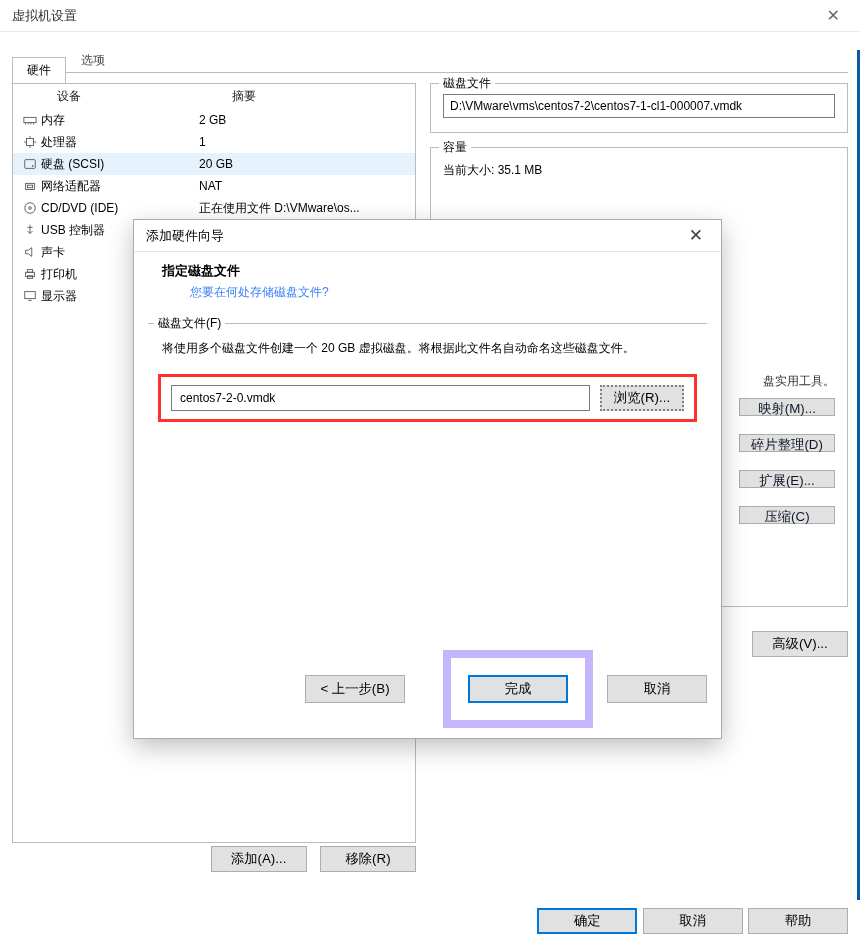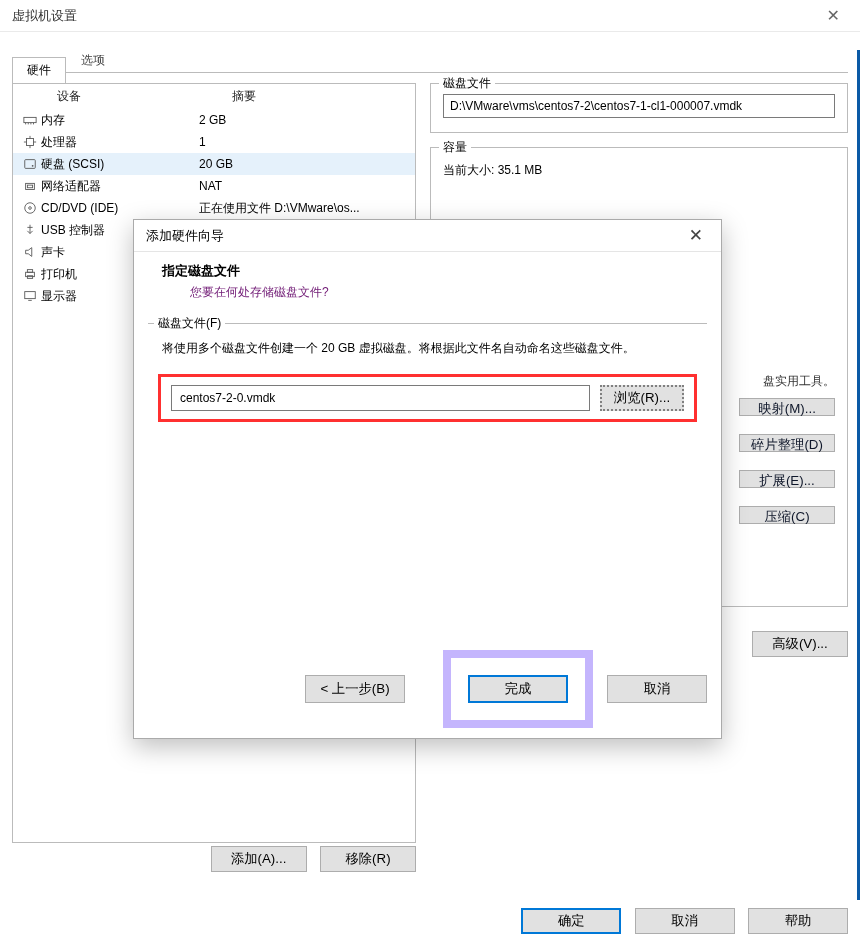--- a/index.html
+++ b/index.html
@@ -43,38 +43,38 @@
   .group { border:1px solid #bbb; padding: 10px 12px 14px 12px; margin-bottom: 14px; position: relative;}
   .group-label { position:absolute; top:-9px; left:8px; background:#fff; padding:0 4px; }
   .diskfile-input { width:100%; height:24px; border:1px solid #7a7a7a; padding:2px 6px; font-size:12px;}
   .cap-line { margin: 4px 0; }
   .util-btn { display:block; width:96px; height:18px; margin-left:auto; margin-top:18px; background:#e1e1e1; border:1px solid #adadad; color:#0f172a;}
   .util-btn.first { margin-top:8px;}
   .adv-btn { display:block; width:96px; height:26px; float:right; background:#e1e1e1; border:1px solid #adadad; margin-top:10px;}
   .bottom-btns { position:absolute; left:12px; width:404px; top:846px; text-align:right; }
   .bottom-btns button { width:96px; height:26px; margin-left:10px; background:#e1e1e1; border:1px solid #adadad;}
   .footer-btns { position:absolute; bottom:8px; right:12px; }
-  .footer-btns button { width:100px; height:26px; margin-left:10px; background:#e1e1e1; border:1px solid #adadad;}
+  .footer-btns button { width:100px; height:26px; margin-left:2px; background:#e1e1e1; border:1px solid #adadad;}
   .footer-btns .ok { border:2px solid #0078d7; background:#e1e1e1;}
   .right-blue-line { position:absolute; right:0; top:50px; bottom:42px; width:3px; background:#0a5aa6;}
 
   
   .wizard {
     position: absolute;
     left: 133px; top: 219px;
     width: 589px; height: 520px;
     background: #fff; border: 1px solid #aaa;
     box-shadow: 0 8px 24px rgba(0,0,0,.25);
   }
   .wiz-titlebar { height:32px; display:flex; align-items:center; padding:0 12px; border-bottom:1px solid #e5e5e5;justify-content:flex-end;}
   .wiz-titlebar .t { flex:1; font-size:13px;}
   .wiz-close { font-size:17px; color:#444; padding:0 6px;}
   .wiz-head { padding: 10px 20px 16px 28px; }
   .wiz-head .h1 { font-weight:bold; font-size:13px; margin-bottom:4px;}
-  .wiz-head .h2 { padding-left: 28px; color:#701a75; }
+  .wiz-head .h2 { padding-left: 28px; color:#3b82f6; }
   .wiz-group { margin: 6px 14px 0 14px; border-top:1px solid #bbb; padding: 14px 10px 20px 10px; position:relative;}
   .wiz-group .gl { position:absolute; top:-9px; left:6px; background:#fff; padding:0 4px;}
   .wiz-desc { margin: 0 0 16px 4px; line-height:1.7;}
   .wiz-row-hl { border: 3px solid #ff3030; padding: 8px 10px; display:flex; gap:10px; align-items:center;}
   .wiz-input { flex:1; height:26px; border:1px solid #7a7a7a; padding:2px 8px; font-size:12px;}
   .wiz-browse { width:84px; height:26px; background:#e1e1e1; border:2px dotted #808080;}
   .wiz-footer { position:absolute; bottom:10px; right:14px; display:flex; gap:14px; align-items:center;}
   .wiz-btn { width:100px; height:28px; background:#e1e1e1; border:1px solid #adadad;}
   .wiz-finish-hl { border:8px solid #c4b5fd; padding:17px;margin-left:24px;}
   .wiz-finish { width:100px; height:28px; background:#e1e1e1; border:2px solid #0078d7;}

